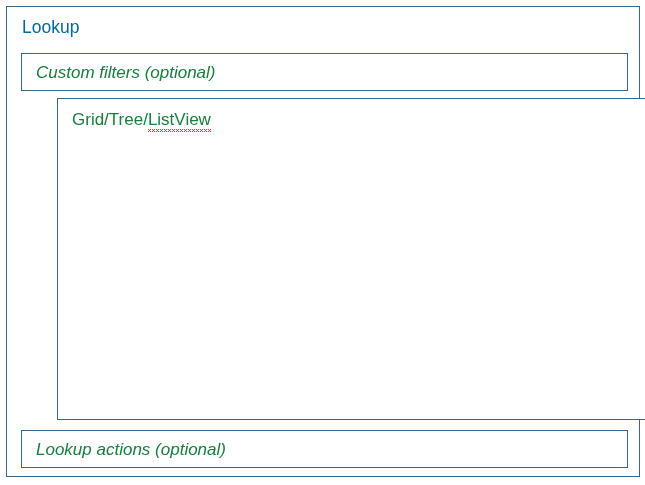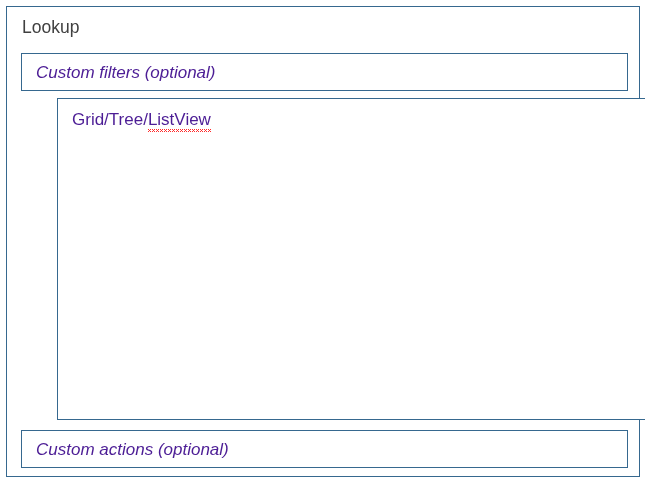--- a/index.html
+++ b/index.html
@@ -33,21 +33,21 @@
     border: 1.5px solid #36688f;
     background: #ffffff;
   }
 
   .panel-title {
     position: absolute;
     left: 15px;
     top: 9px;
     font-size: 17.5px;
     line-height: 22px;
-    color: #404040;
+    color: #0369a1;
     font-style: normal;
     white-space: nowrap;
   }
 
   
   .inner-box {
     position: absolute;
     left: 14px;
     width: 607px;
     box-sizing: border-box;
@@ -69,21 +69,21 @@
   .box-actions {
     top: 423px;
     height: 38px;
   }
 
   .box-label {
     position: absolute;
     left: 14px;
     font-size: 17px;
     line-height: 21px;
-    color: #4c1d95;
+    color: #15803d;
     white-space: nowrap;
   }
 
   .box-label.italic {
     font-style: italic;
   }
 
   .box-label.upright {
     font-style: normal;
   }
@@ -134,17 +134,17 @@
 
     <div class="inner-box box-filters">
       <span class="box-label italic">Custom filters (optional)</span>
     </div>
 
     <div class="inner-box box-grid">
       <span class="box-label upright"><span>Grid/Tree/</span><span class="misspelled">ListView</span></span>
     </div>
 
     <div class="inner-box box-actions">
-      <span class="box-label italic">Custom actions (optional)</span>
+      <span class="box-label italic">Lookup actions (optional)</span>
     </div>
 
   </div>
 </div>
 
 </body></html>

